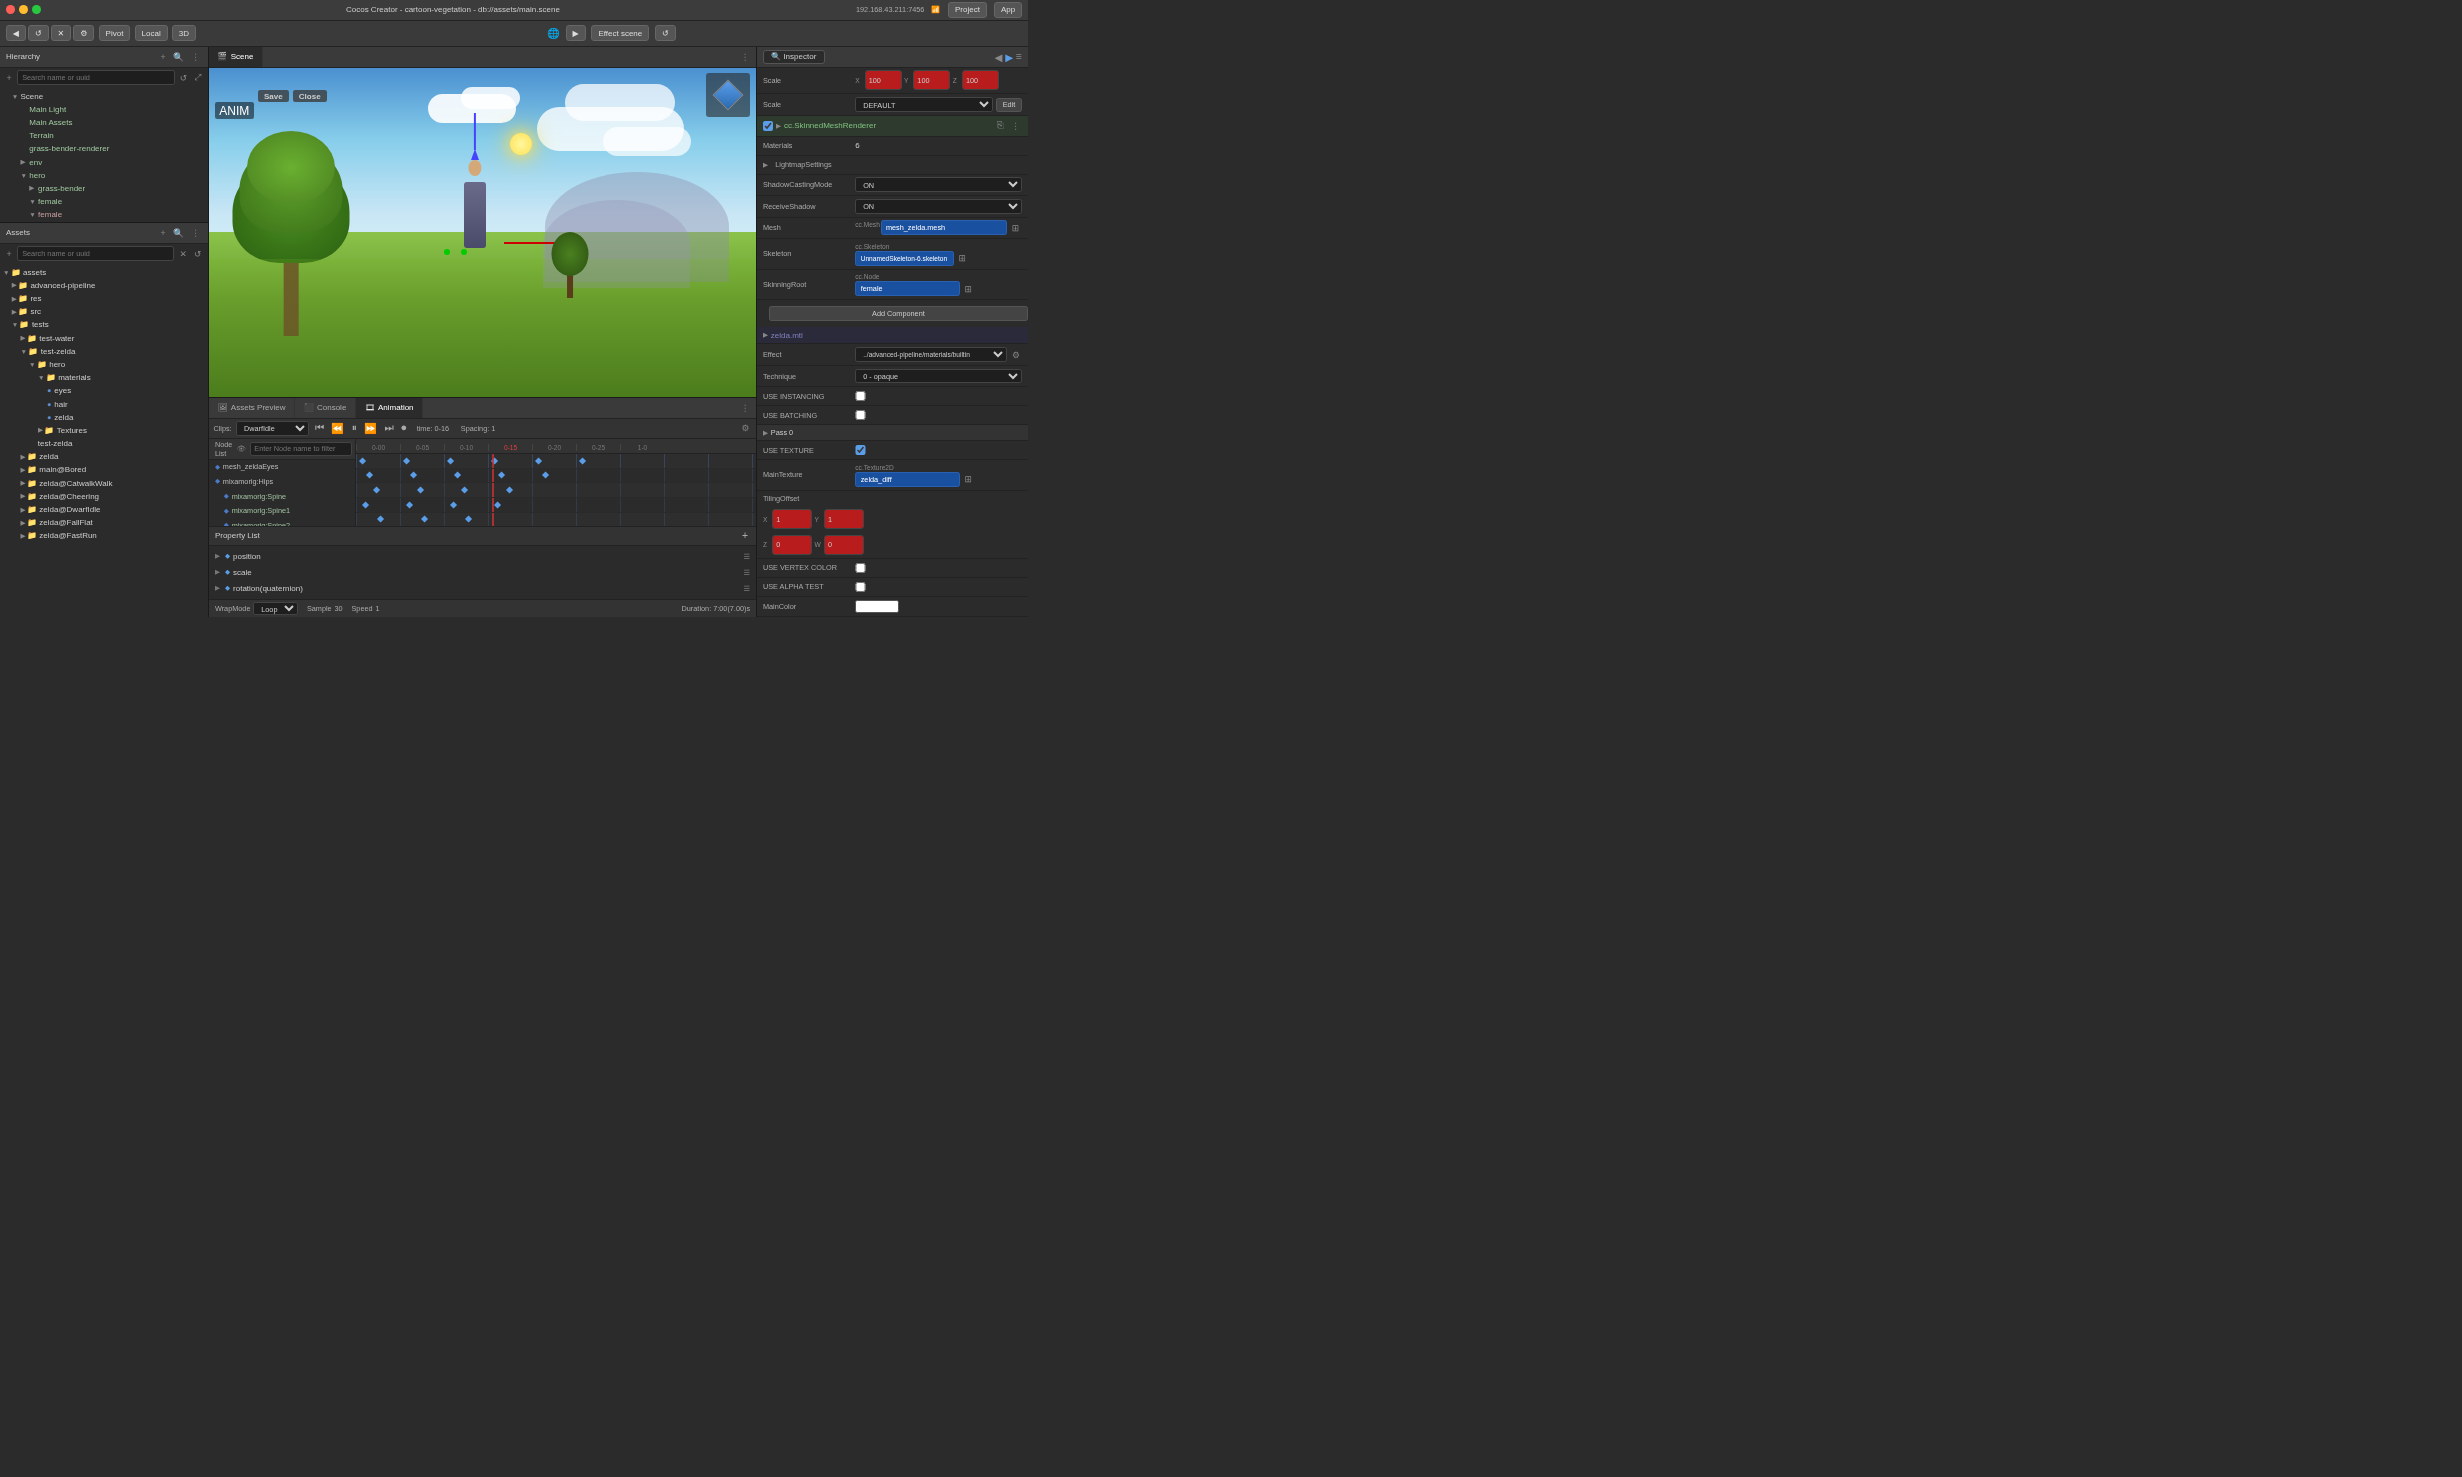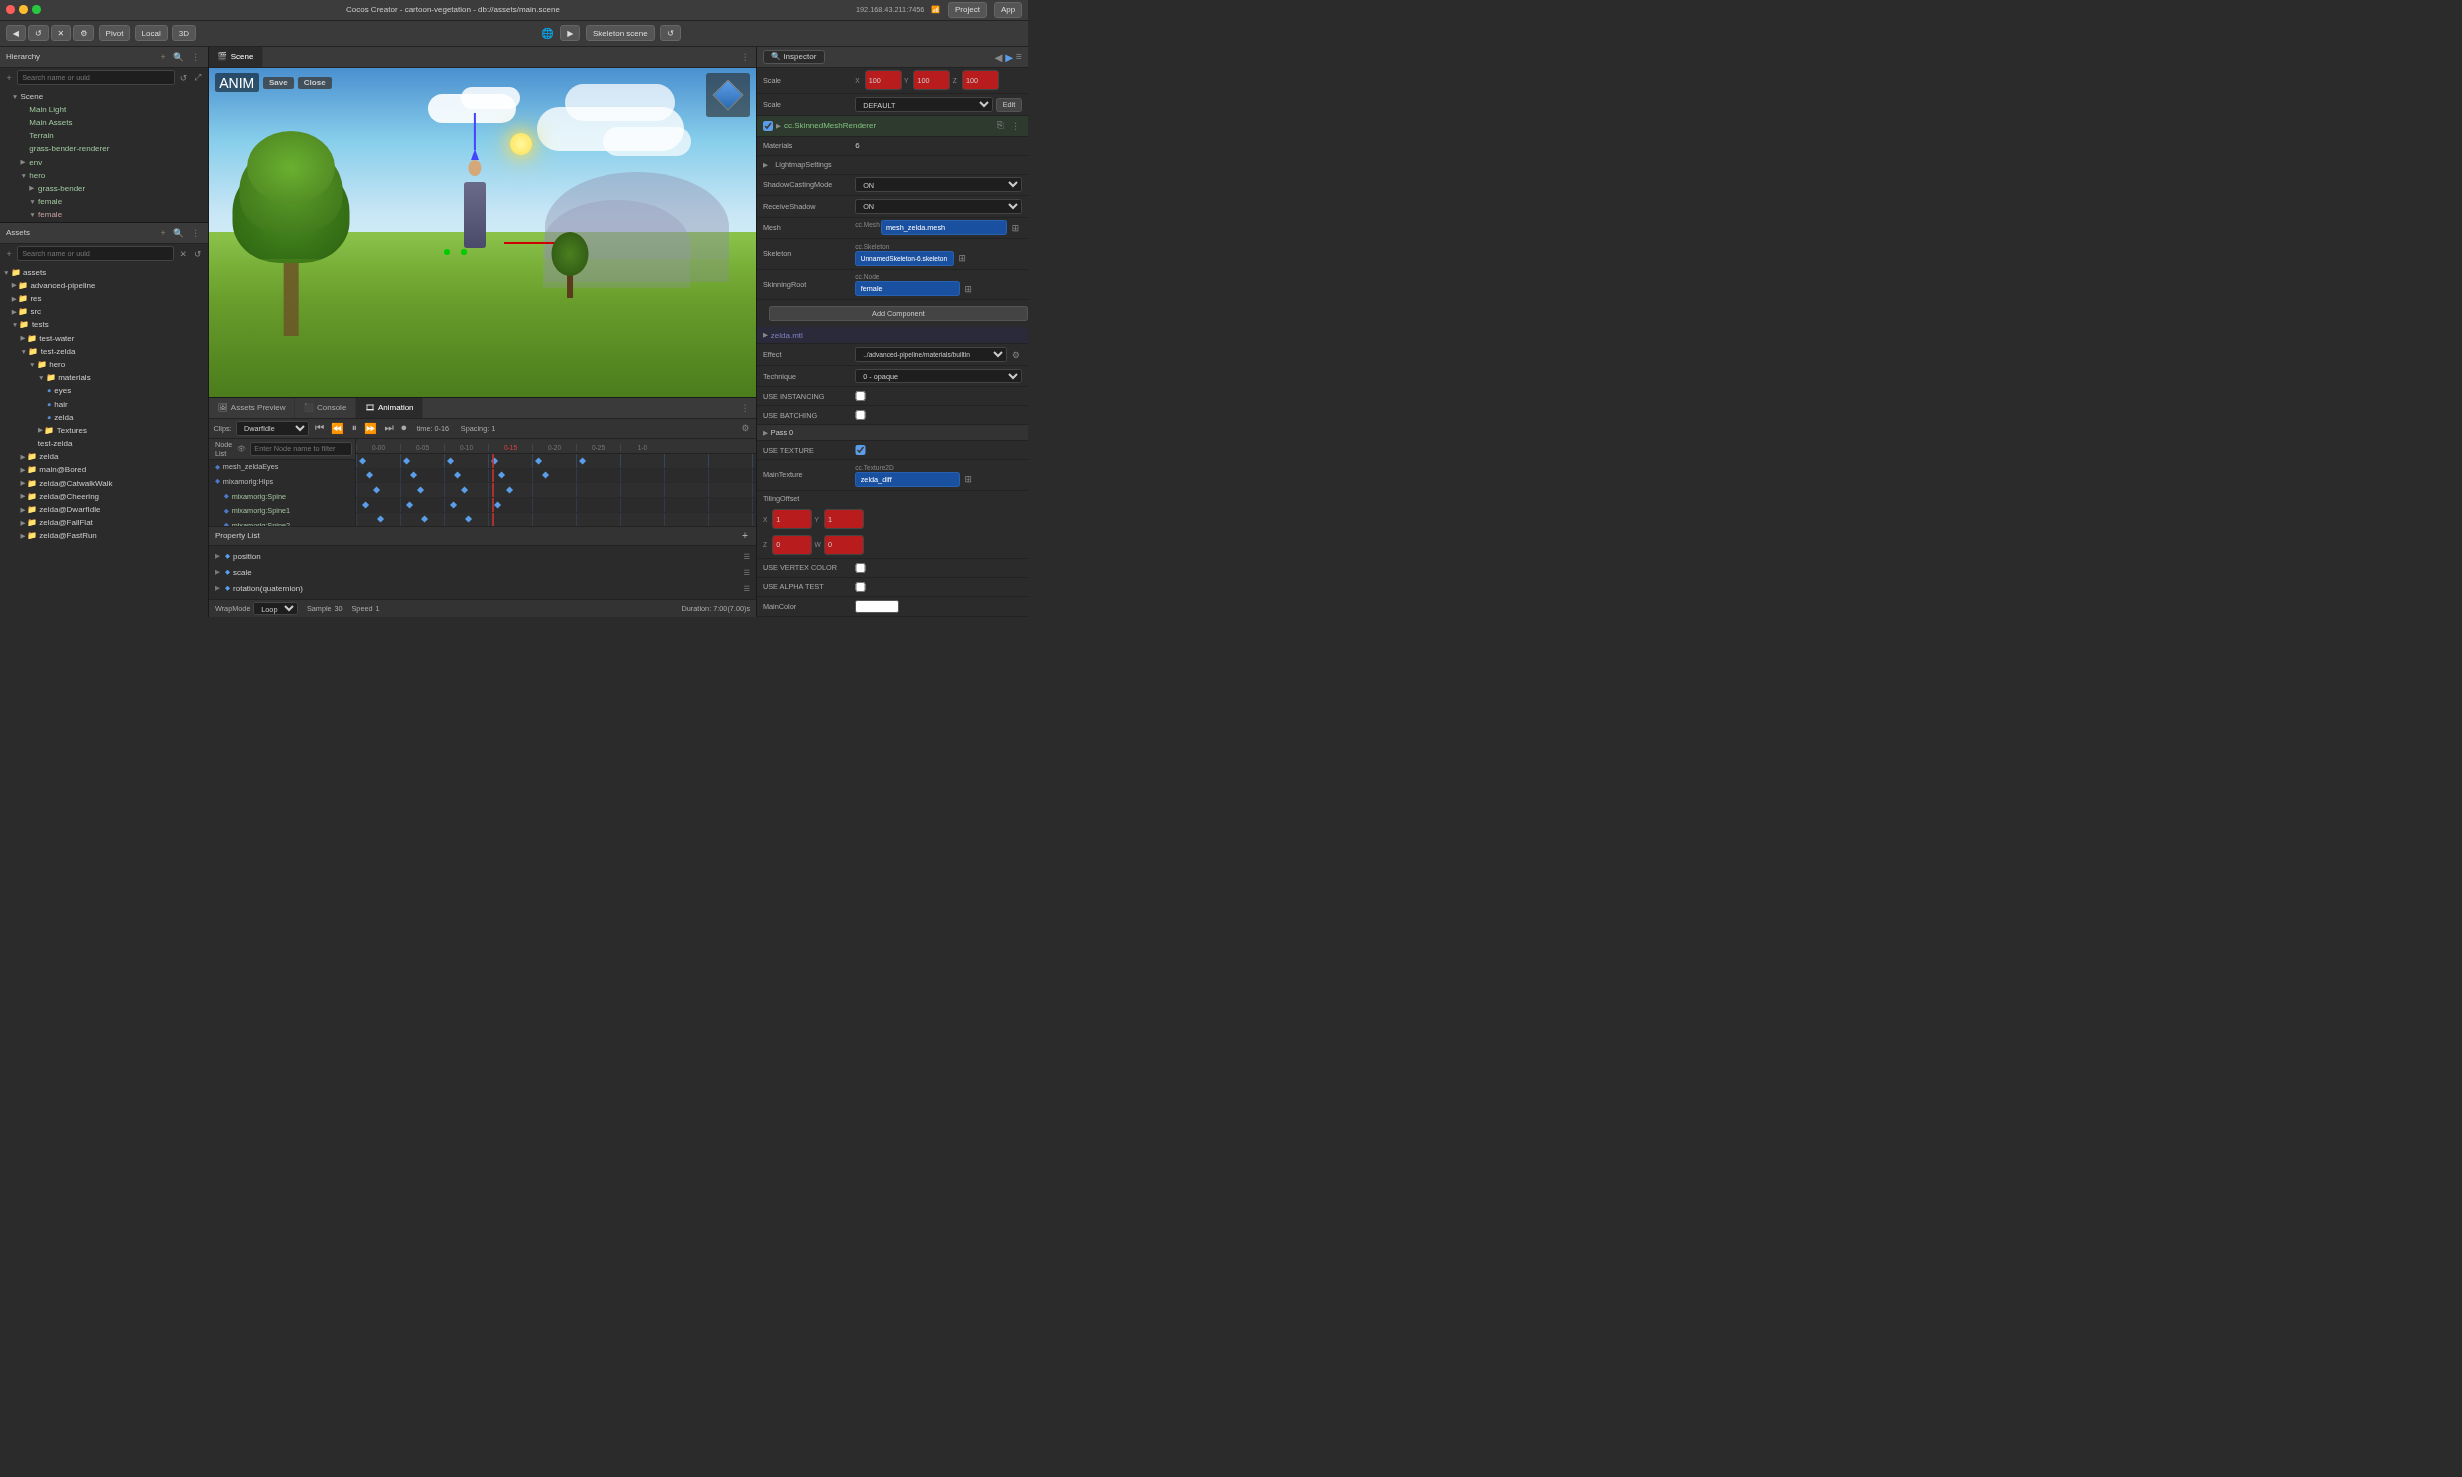--- a/index.html
+++ b/index.html
@@ -160,21 +160,21 @@
       background: linear-gradient(180deg, #87ceeb 0%, #c8e8ff 30%, #6ab04c 60%, #4a8c30 100%);
       position: relative;
       overflow: hidden;
       min-height: 0;
     }
     .viewport-overlay-tl {
       position: absolute; top: 5.9px; left: 5.9px;
       display: flex; gap: 4.4px; align-items: center;
     }
     .anim-badge {
-      background: rgba(0,0,0,0.5); color: #fff; padding: 1.5px 4.4px; border-radius: 2.2px; font-size: 14px;
+      background: rgba(0,0,0,0.5); color: #fff; padding: 1.5px 4.4px; border-radius: 2.2px; font-size: 12px; margin-top: 29px;
     }
     .anim-btn {
       background: rgba(60,60,60,0.8); border: none; color: #ccc; padding: 1.5px 5.9px;
       border-radius: 2.2px; font-size: 8px; cursor: pointer; font-weight: bold;
     }
     .viewport-overlay-tr {
       position: absolute; top: 5.9px; right: 5.9px;
       display: flex; gap: 2.9px;
     }
 
@@ -537,21 +537,21 @@
     <button class="toolbar-btn">↺</button>
     <button class="toolbar-btn">✕</button>
     <button class="toolbar-btn">⚙</button>
   </div>
   <button class="toolbar-btn">Pivot</button>
   <button class="toolbar-btn">Local</button>
   <button class="toolbar-btn">3D</button>
   <div class="toolbar-center">
     <span class="globe-icon">🌐</span>
     <button class="toolbar-btn">▶</button>
-    <button class="toolbar-btn">Skeleton scene</button>
+    <button class="toolbar-btn">Effect scene</button>
     <button class="toolbar-btn">↺</button>
   </div>
 </div>
 
 <div class="main-layout">
 
   <div class="left-panel">
 
     <div class="hierarchy-panel">
       <div class="panel-header">

